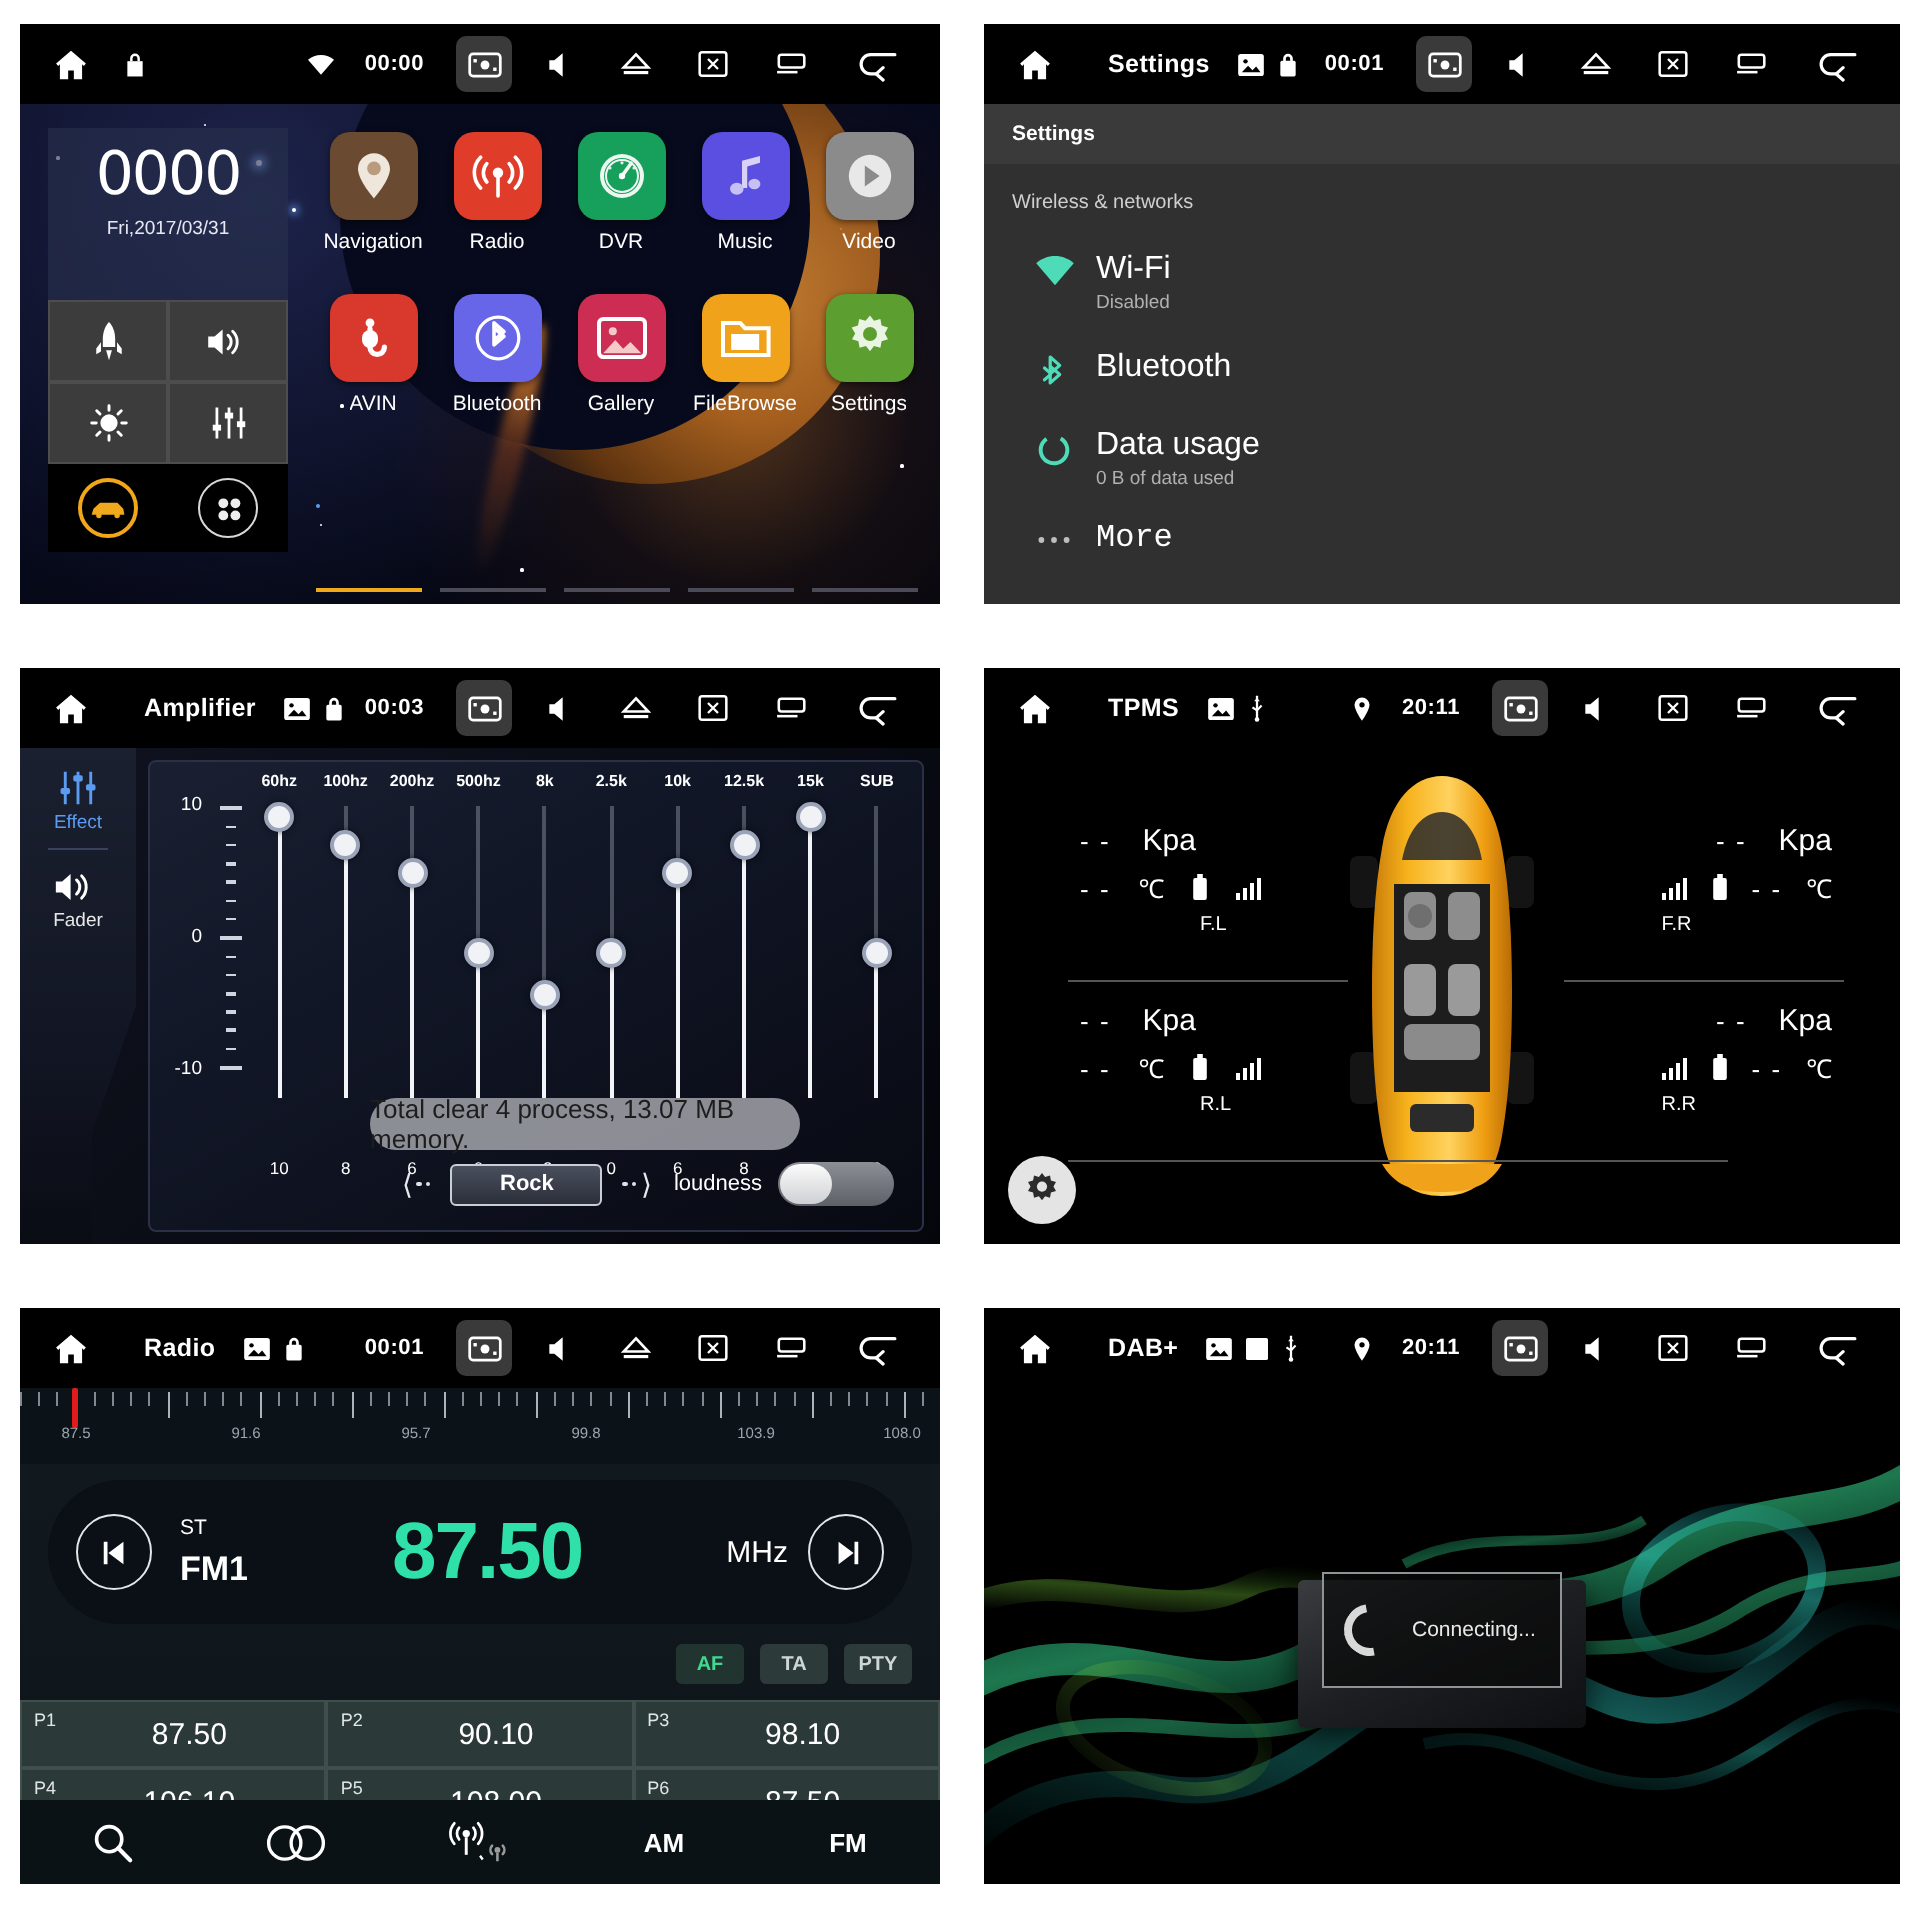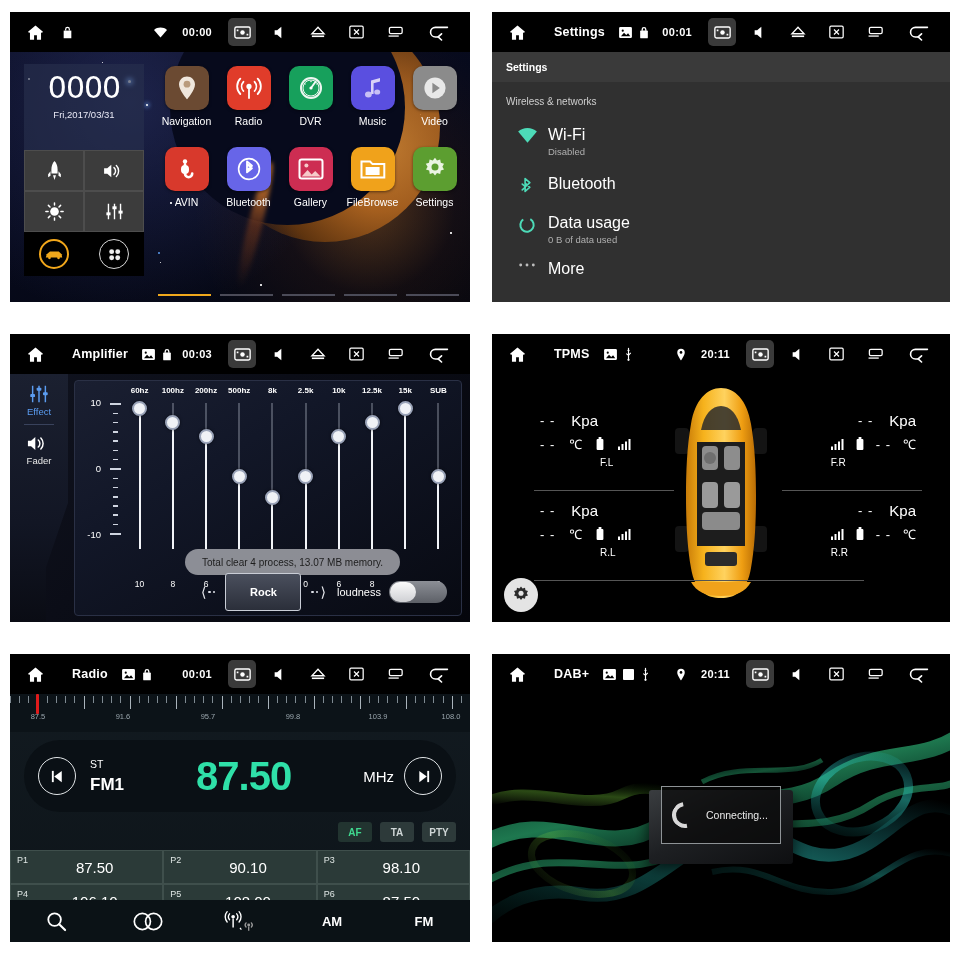--- a/index.html
+++ b/index.html
@@ -76,21 +76,21 @@
 
   
   .set-body { height:250px; background:#303030; }
   .set-head { height:30px; background:#3a3a3a; display:flex; align-items:center; padding-left:14px;
               color:#fff; font-size:10.5px; font-weight:bold; }
   .set-sec { color:#cfcfcf; font-size:10px; padding:14px 0 10px 14px; }
   .set-item { display:flex; align-items:flex-start; padding:9px 0 9px 14px; }
   .set-ic { width:42px; flex:0 0 42px; display:flex; justify-content:center; padding-top:2px; }
   .set-txt .t1 { color:#fff; font-size:16px; }
   .set-txt .t2 { color:#b0b0b0; font-size:9.5px; margin-top:2px; }
-  .set-more { display:flex; align-items:flex-start; padding:6px 0 0 14px; }
+  .set-more { display:flex; align-items:center; padding:6px 0 0 14px;font-family:Liberation Mono, monospace; }
 
   
   .amp-body { position:relative; height:248px;
       background:linear-gradient(135deg,#10131f 0%,#0b0d17 40%,#05060c 100%); }
   .amp-rail { position:absolute; left:0; top:0; width:58px; height:248px;
       background:linear-gradient(180deg,#1b2030 0%,#121624 60%,#0a0c14 100%);
       clip-path:polygon(0 0,100% 0,100% 52%,62% 78%,62% 100%,0 100%); }
   .amp-rail .ritem { display:flex; flex-direction:column; align-items:center; }
   .amp-rail .rlabel { font-size:9.5px; margin-top:2px; }
   .r-effect .rlabel { color:#5b9cf0; }
@@ -110,25 +110,25 @@
   .eq-ticks i { display:block; width:5px; height:1.5px; background:#cfd4e0; }
   .eq-ticks i.big { width:11px; height:2px; }
   .eq-lanes { position:absolute; left:48px; right:6px; top:22px; height:146px; display:flex; }
   .lane { flex:1; position:relative; }
   .lane .track { position:absolute; left:50%; top:0; width:2px; height:146px; margin-left:-1px;
         background:rgba(210,215,230,.30); }
   .lane .fill { position:absolute; left:50%; width:2px; margin-left:-1px; bottom:0; background:#f2f4f8; }
   .lane .knob { position:absolute; left:50%; width:15px; height:15px; margin-left:-7.5px;
         border-radius:50%; background:#f0f2f6; border:2px solid #9aa3b8; box-shadow:0 0 3px rgba(0,0,0,.6); }
   .toast { position:absolute; left:110px; bottom:40px; width:215px; height:26px; border-radius:13px;
-        background:rgba(168,170,176,.82); color:#1d1d1d; font-size:10px;
+        background:rgba(168,170,176,.82); color:#1d1d1d; font-size:13px;
         display:flex; align-items:center; justify-content:center; }
   .amp-foot { position:absolute; left:64px; right:8px; bottom:6px; height:34px;
         display:flex; align-items:center; }
-  .preset-box { width:76px; height:38px; border:1.6px solid #c9cdd6; border-radius:3px;
+  .preset-box { width:76px; height:21px; border:1.6px solid #c9cdd6; border-radius:3px;
         background:linear-gradient(180deg,#4a4f5d,#2b2f3a); color:#fff; font-size:11px; font-weight:bold;
         display:flex; align-items:center; justify-content:center; }
   .arrow-l,.arrow-r { color:#e7e9ee; font-size:14px; display:flex; align-items:center; gap:2px; }
   .dots2 { display:inline-flex; gap:2px; }
   .dots2 i { width:2.5px; height:2.5px; border-radius:50%; background:#dfe2ea; display:block; }
   .loud { color:#fff; font-size:11px; }
   .toggle { width:58px; height:22px; border-radius:11px;
         background:linear-gradient(180deg,#8c8f96,#5d6067); position:relative; }
   .toggle .thumb { position:absolute; left:1px; top:1px; width:26px; height:20px; border-radius:10px;
         background:linear-gradient(180deg,#fbfbfb,#cfd0d4); }

